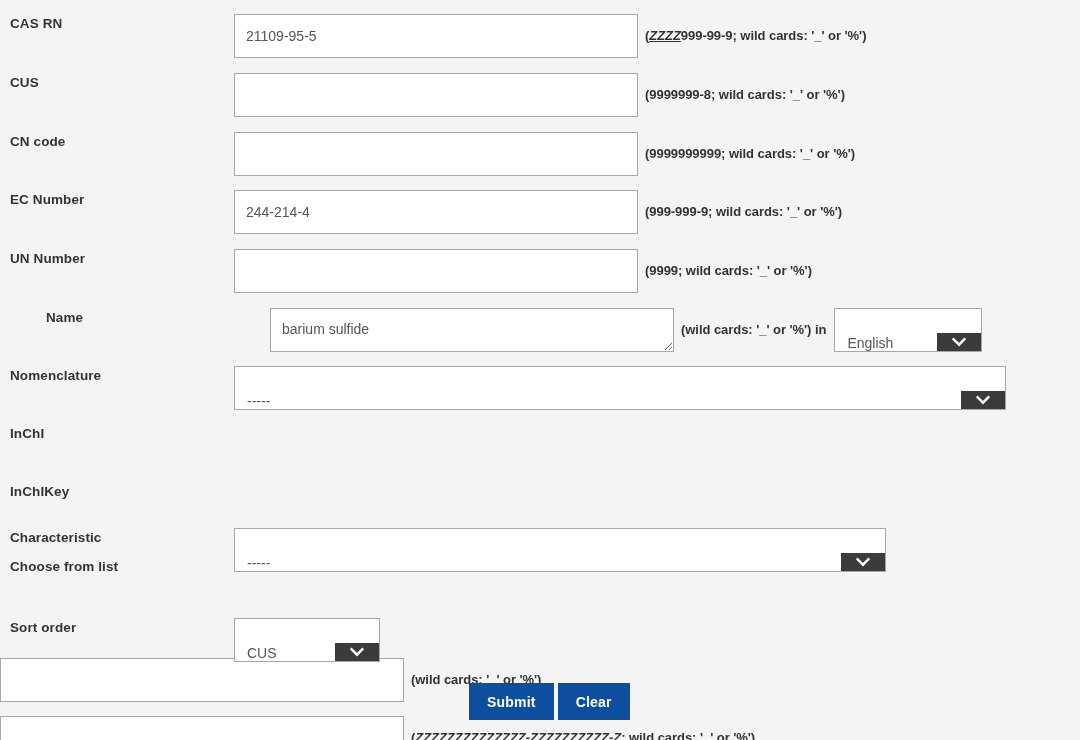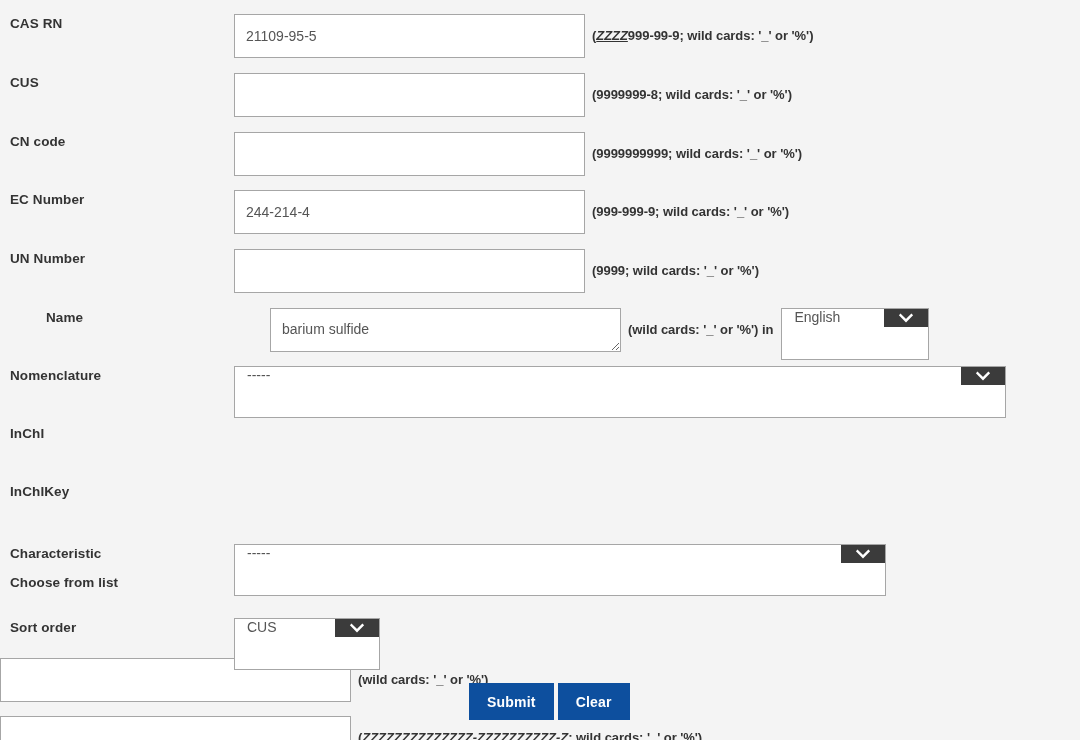--- a/index.html
+++ b/index.html
@@ -51,21 +51,21 @@
     height: 44px;
     border: 1px solid #a6a6a6;
     background: #ffffff;
     font-family: "Liberation Sans", sans-serif;
     font-size: 14px;
     color: #555555;
     padding: 0 11px;
     outline: none;
     border-radius: 0;
   }
-  .txt.w-input { width: 351px; }
+  .txt.w-input { width: 404px; }
 
   textarea.txt {
     padding-top: 11px;
     resize: vertical;
     line-height: 18px;
     overflow: hidden;
   }
 
   
   .hint {
@@ -78,22 +78,22 @@
     letter-spacing: -0.05px;
   }
   .hint .zed {
     font-style: italic;
     text-decoration: underline;
   }
 
   
   .select-wrap {
     display: inline-flex;
-    align-items: flex-start;
-    height: 52px;
+    align-items: flex-end;
+    height: 44px;
     border: 1px solid #a6a6a6;
     background: #ffffff;
   }
   .select-wrap .sel-value {
     flex: 1 1 auto;
     display: flex;
     align-items: center;
     padding: 0 12px;
     font-size: 14px;
     color: #555555;
@@ -228,21 +228,21 @@
   </div>
 
   <div class="row" style="top:482px;flex-direction:column;">
     <div class="label-cell">InChIKey</div>
     <div class="field-cell">
       <input type="text" class="txt w-input" value="" style="">
       <span class="hint"><span>(</span><span class="zed">ZZZZZZZZZZZZZZ</span><span class="zed">-</span><span class="zed">ZZZZZZZZZZ</span><span class="zed">-</span><span class="zed">Z</span><span>; wild cards: '_' or '%')</span></span>
     </div>
   </div>
 
-  <div class="row" style="top:544px;">
+  <div class="row" style="top:528px;">
     <div class="label-cell">
       <span>Characteristic</span>
       <span class="sublabel">Choose from list</span>
     </div>
     <div class="field-cell">
       <div class="select-wrap sel-char">
         <div class="sel-value">-----</div>
         <div class="sel-arrow">
           <svg width="18" height="18" viewBox="0 0 18 18" aria-hidden="true">
             <path d="M3.6 6.3 L9 11.7 L14.4 6.3" fill="none" stroke="#ffffff" stroke-width="2.4" stroke-linecap="square"></path>

